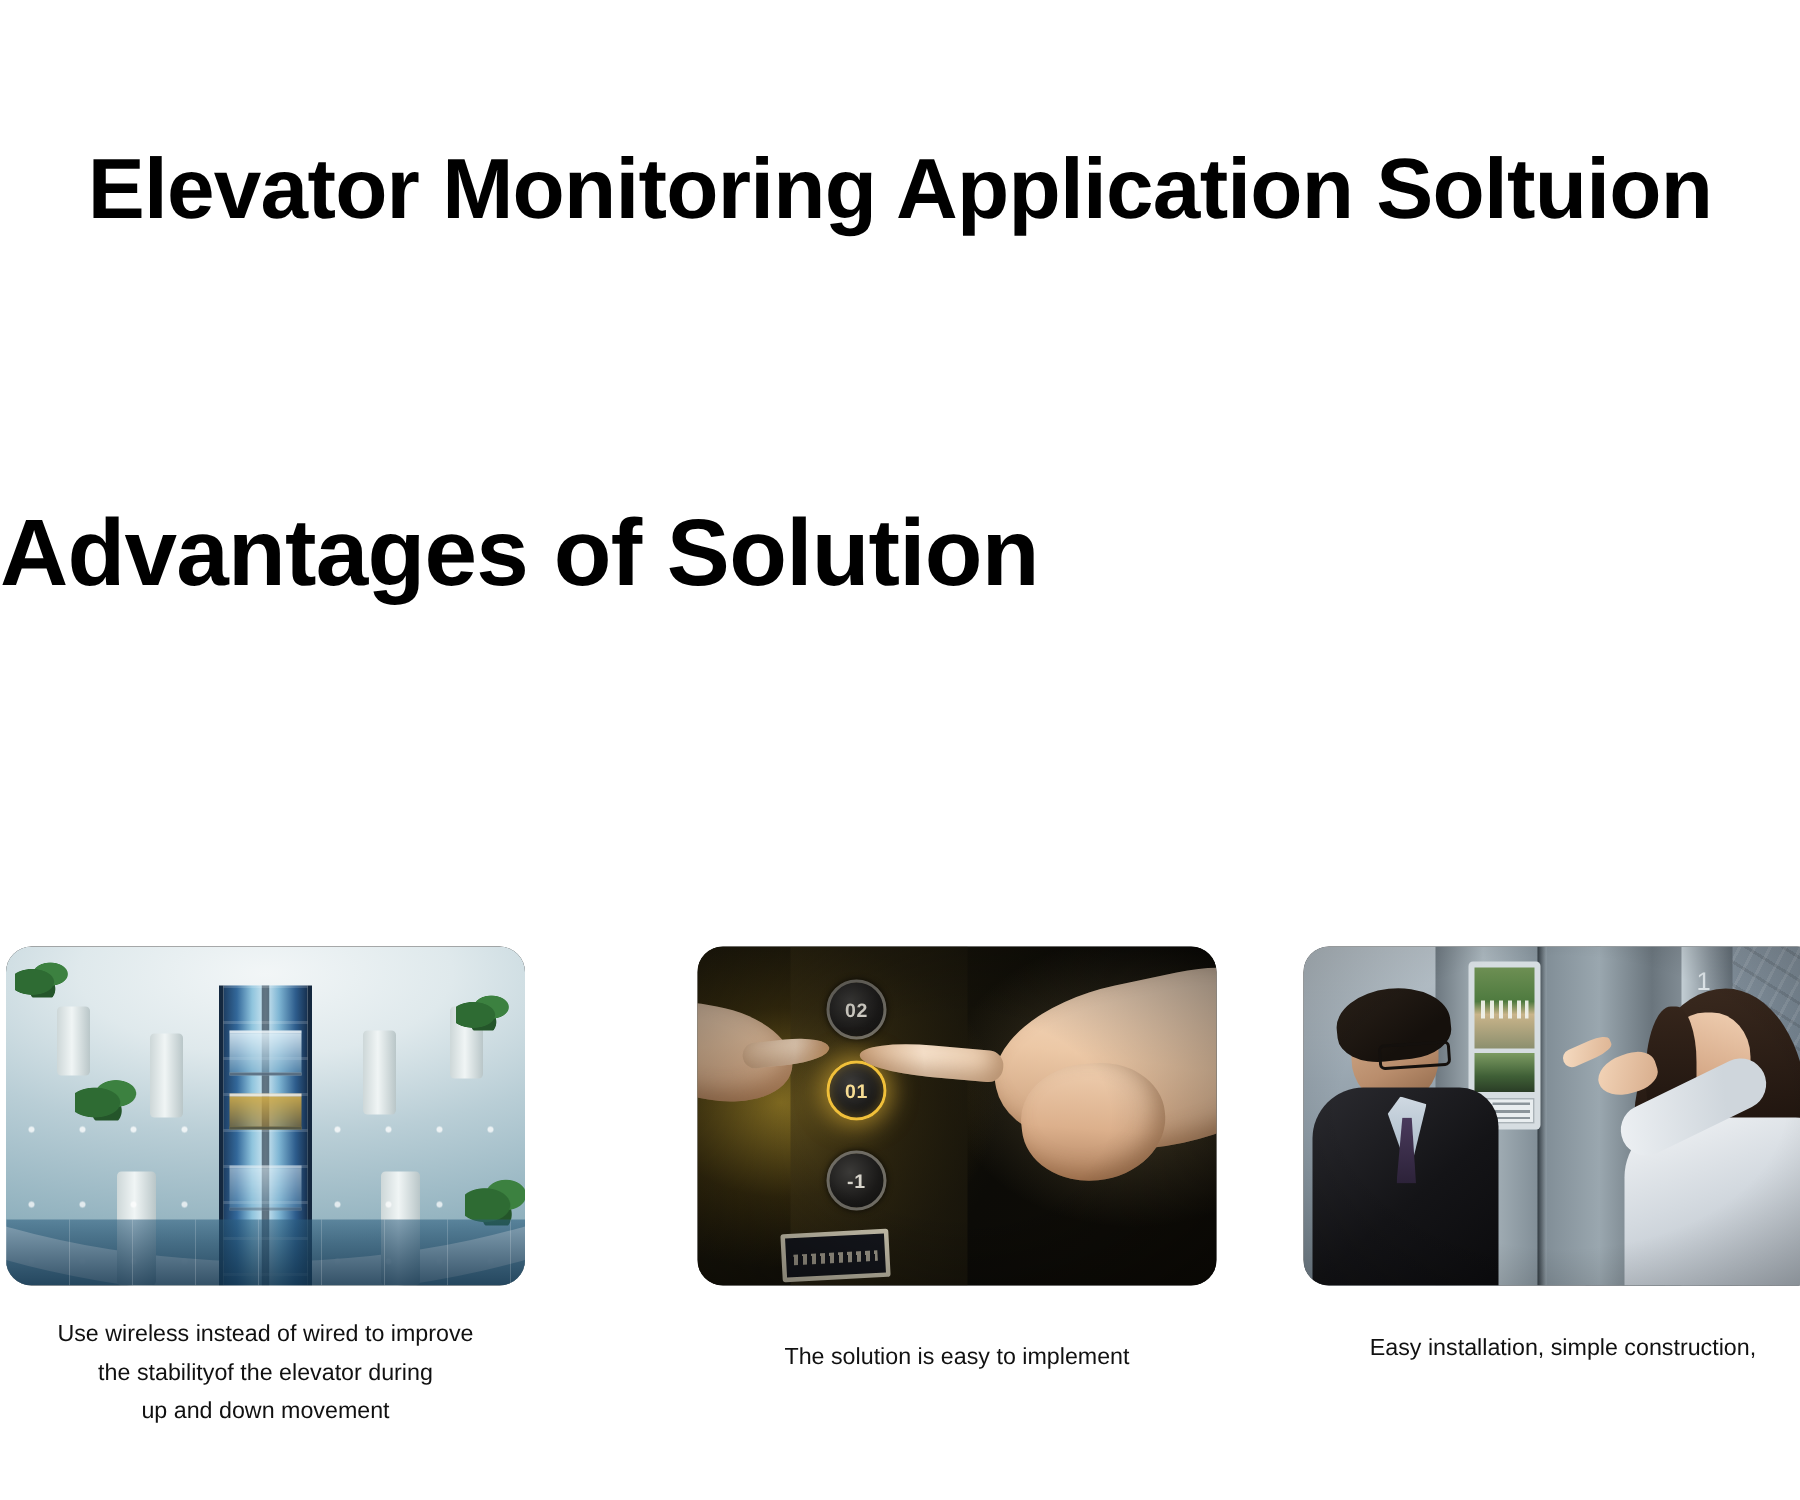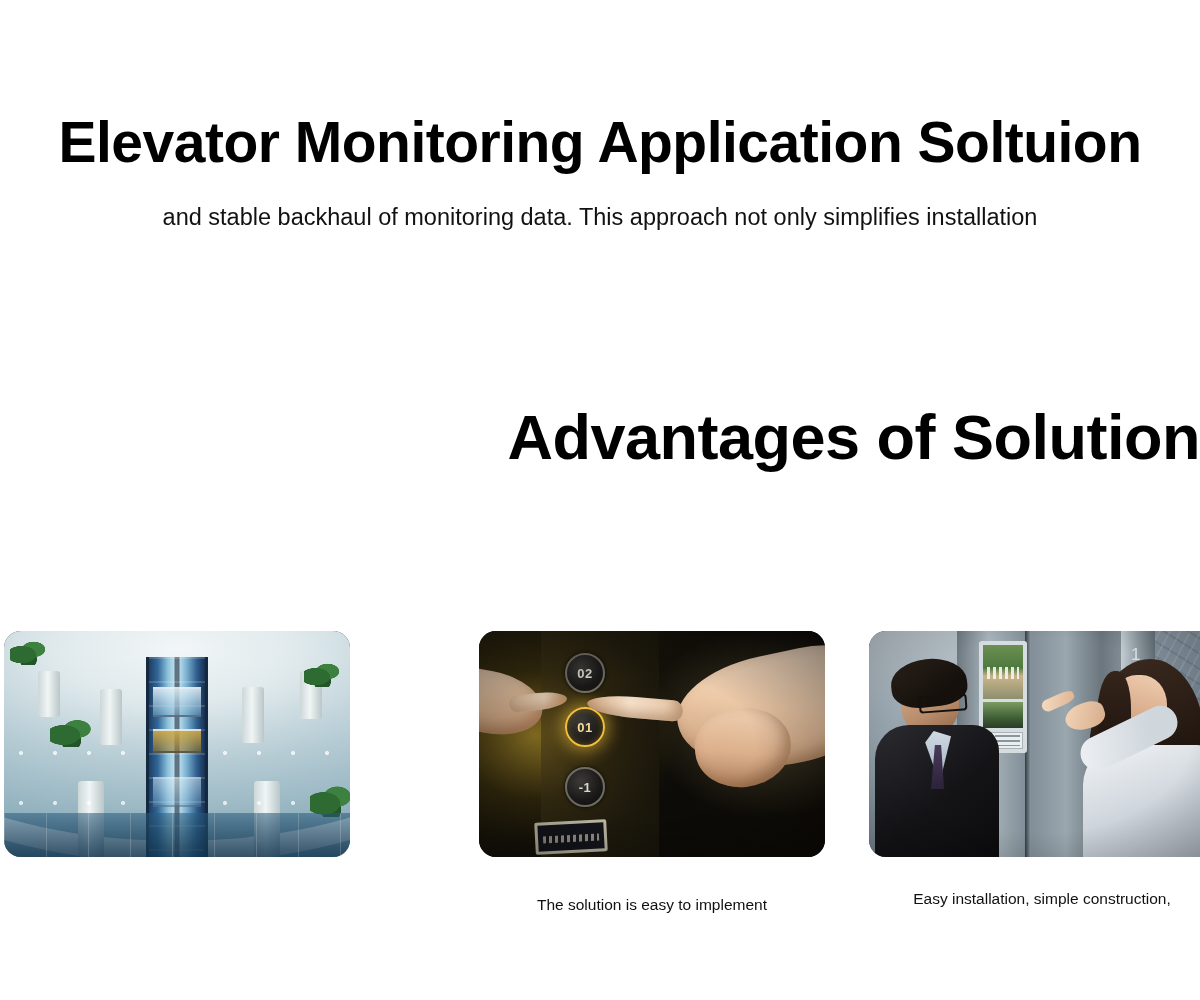--- a/index.html
+++ b/index.html
@@ -20,40 +20,40 @@
   .hero {
     padding-top: 92px;
     text-align: center;
   }
   .hero-title {
     font-size: 57px;
     font-weight: bold;
     line-height: 68px;
     letter-spacing: -0.5px;
     color: #000000;
-    margin: 16px;
+    margin: 0;
     white-space: nowrap;
   }
   .hero-sub {
     margin: 14px auto 0 auto;
     width: 1030px;
     font-size: 23.5px;
     font-weight: normal;
     line-height: 50px;
     color: #111111;
   }
   .hero-sub .sub-line {
     display: block;
   }
 
   
   .section-heading {
     margin: 0;
     padding-top: 158px;
-    text-align: right;
+    text-align: left;
     font-size: 63px;
     font-weight: bold;
     line-height: 74px;
     letter-spacing: -0.5px;
     color: #000000;
     white-space: nowrap;
   }
 
   
   .cards {
@@ -62,21 +62,21 @@
     left: 0;
     width: 1200px;
     height: 330px;
   }
   .card {
     position: absolute;
     top: 0;
     width: 346px;
   }
   .card-1 { left: 4px; }
-  .card-2 { left: 432px; padding-left: 47px; }
+  .card-2 { left: 418px; padding-left: 47px; }
   .card-3 { left: 869px; }
 
   .thumb {
     position: relative;
     width: 346px;
     height: 226px;
     border-radius: 17px;
     overflow: hidden;
     background: #222;
   }
@@ -513,21 +513,20 @@
     position: absolute; inset: 0;
     background: radial-gradient(ellipse 86% 86% at 50% 46%, rgba(0,0,0,0) 50%, rgba(0,0,0,.35) 100%);
   }
 </style>
 </head>
 <body>
 
 <div class="hero">
   <h1 class="hero-title">Elevator Monitoring Application Soltuion</h1>
   <div class="hero-sub">
-    <span class="sub-line">and stable backhaul of monitoring data. This approach not only simplifies installation</span>
   </div>
 </div>
 
 <h2 class="section-heading">Advantages of Solution</h2>
 
 <div class="cards">
 
   <div class="card card-1">
     <div class="thumb">
       <div class="atrium">
@@ -555,20 +554,25 @@
         <div class="plant pl3"></div>
         <div class="plant pl4"></div>
         <div class="shaft">
           <div class="shaft-bands"></div>
           <div class="cab c1"></div>
           <div class="cab c2"></div>
           <div class="cab c3"></div>
         </div>
         <div class="lower-glass"></div>
       </div>
+    </div>
+    <div class="caption cap-1">
+      <span class="cap-line">Use wireless instead of wired to improve</span>
+      <span class="cap-line">the stabilityof the elevator during</span>
+      <span class="cap-line">up and down movement</span>
     </div>
   </div>
 
   <div class="card card-2">
     <div class="thumb">
       <div class="panel">
         <div class="panel-strip"></div>
         <div class="hand hand-left-arm"></div>
         <div class="hand hand-left-finger"></div>
         <div class="btn btn-1">02</div>

